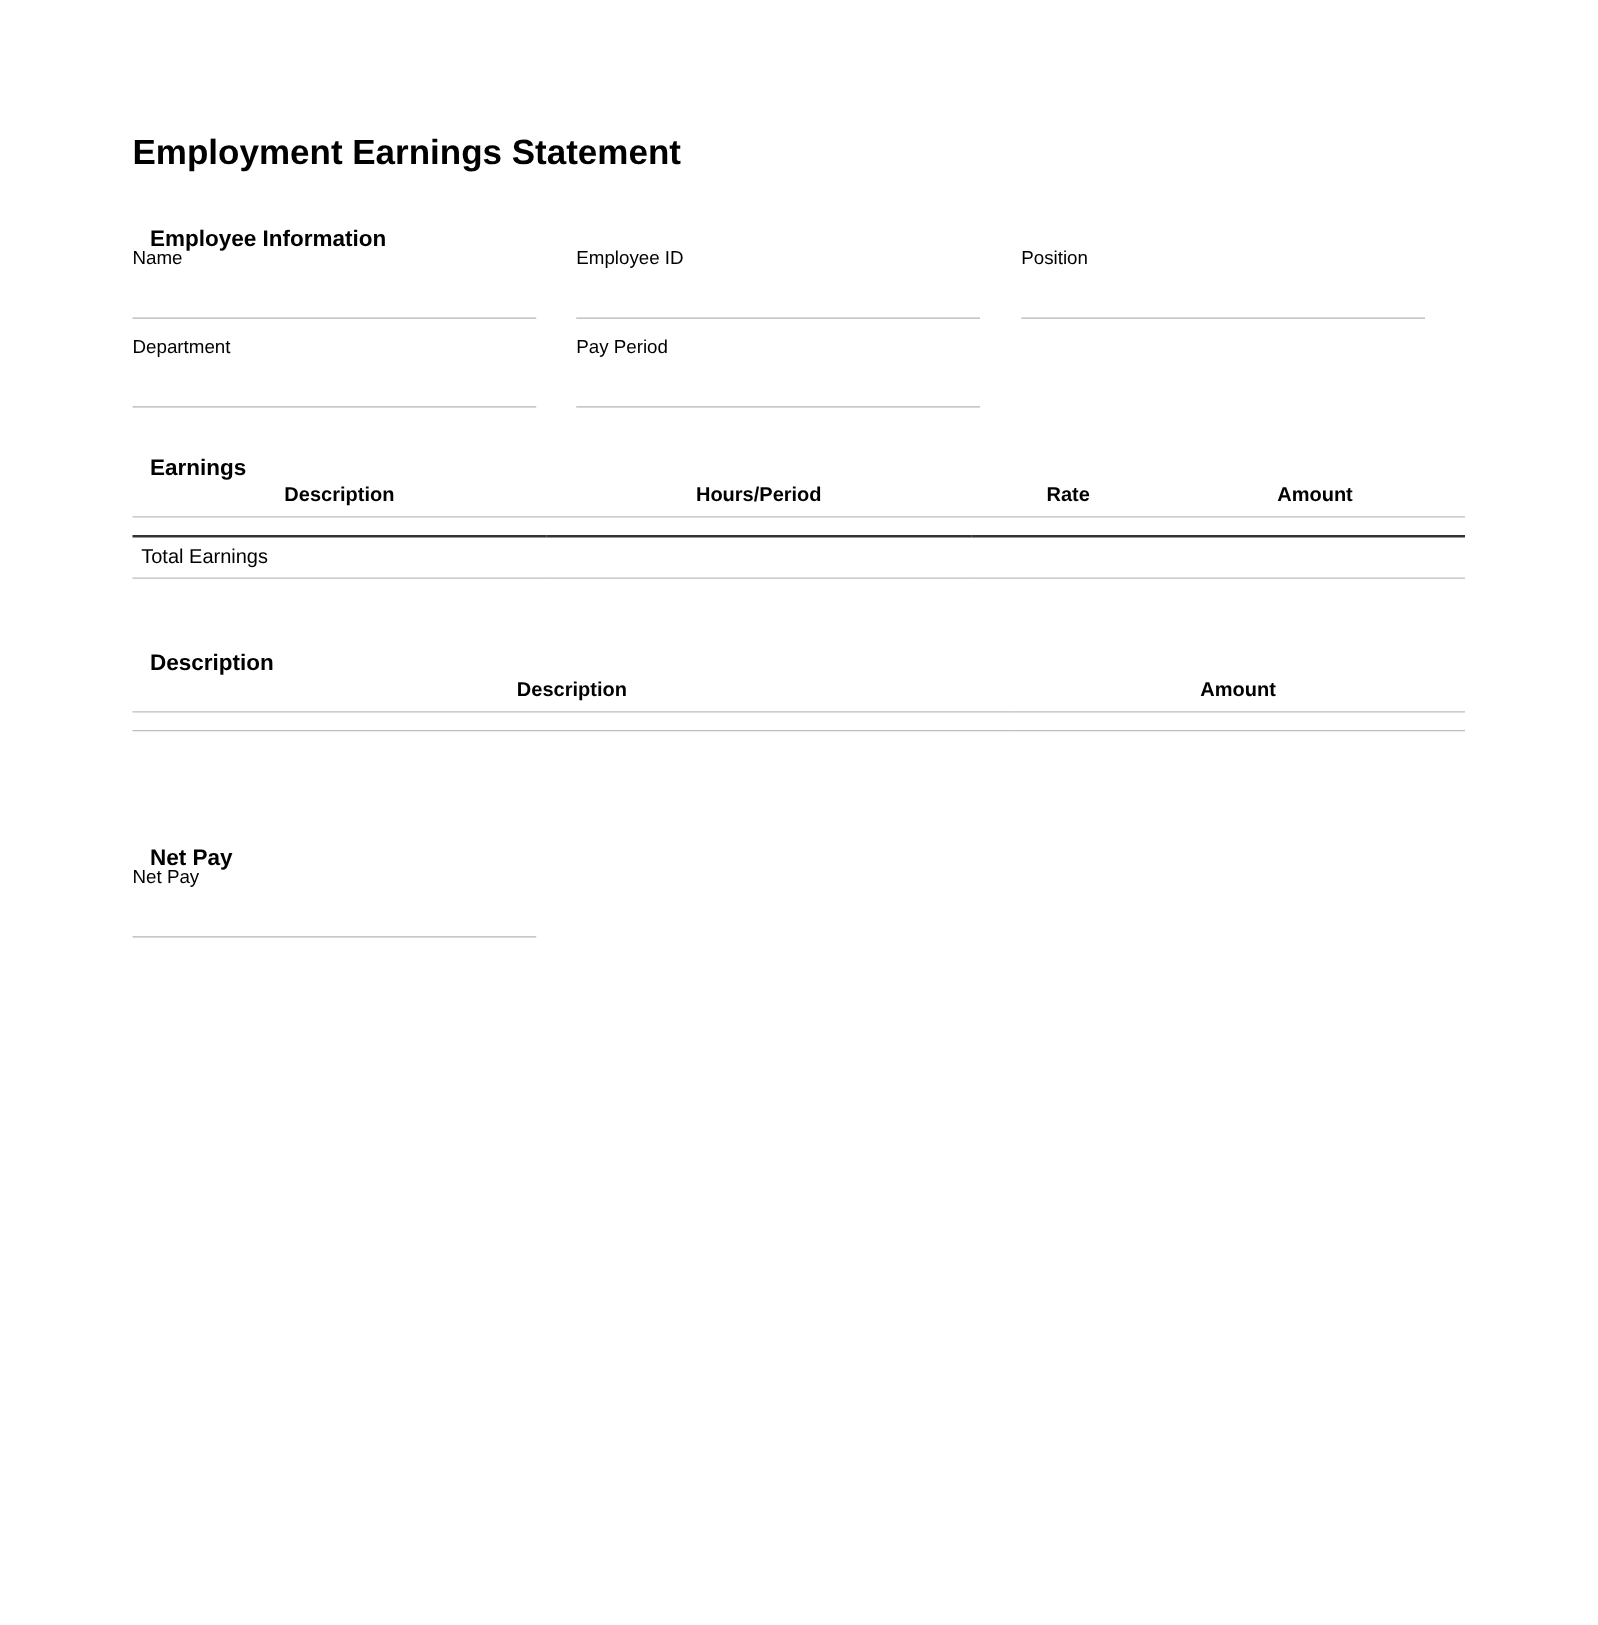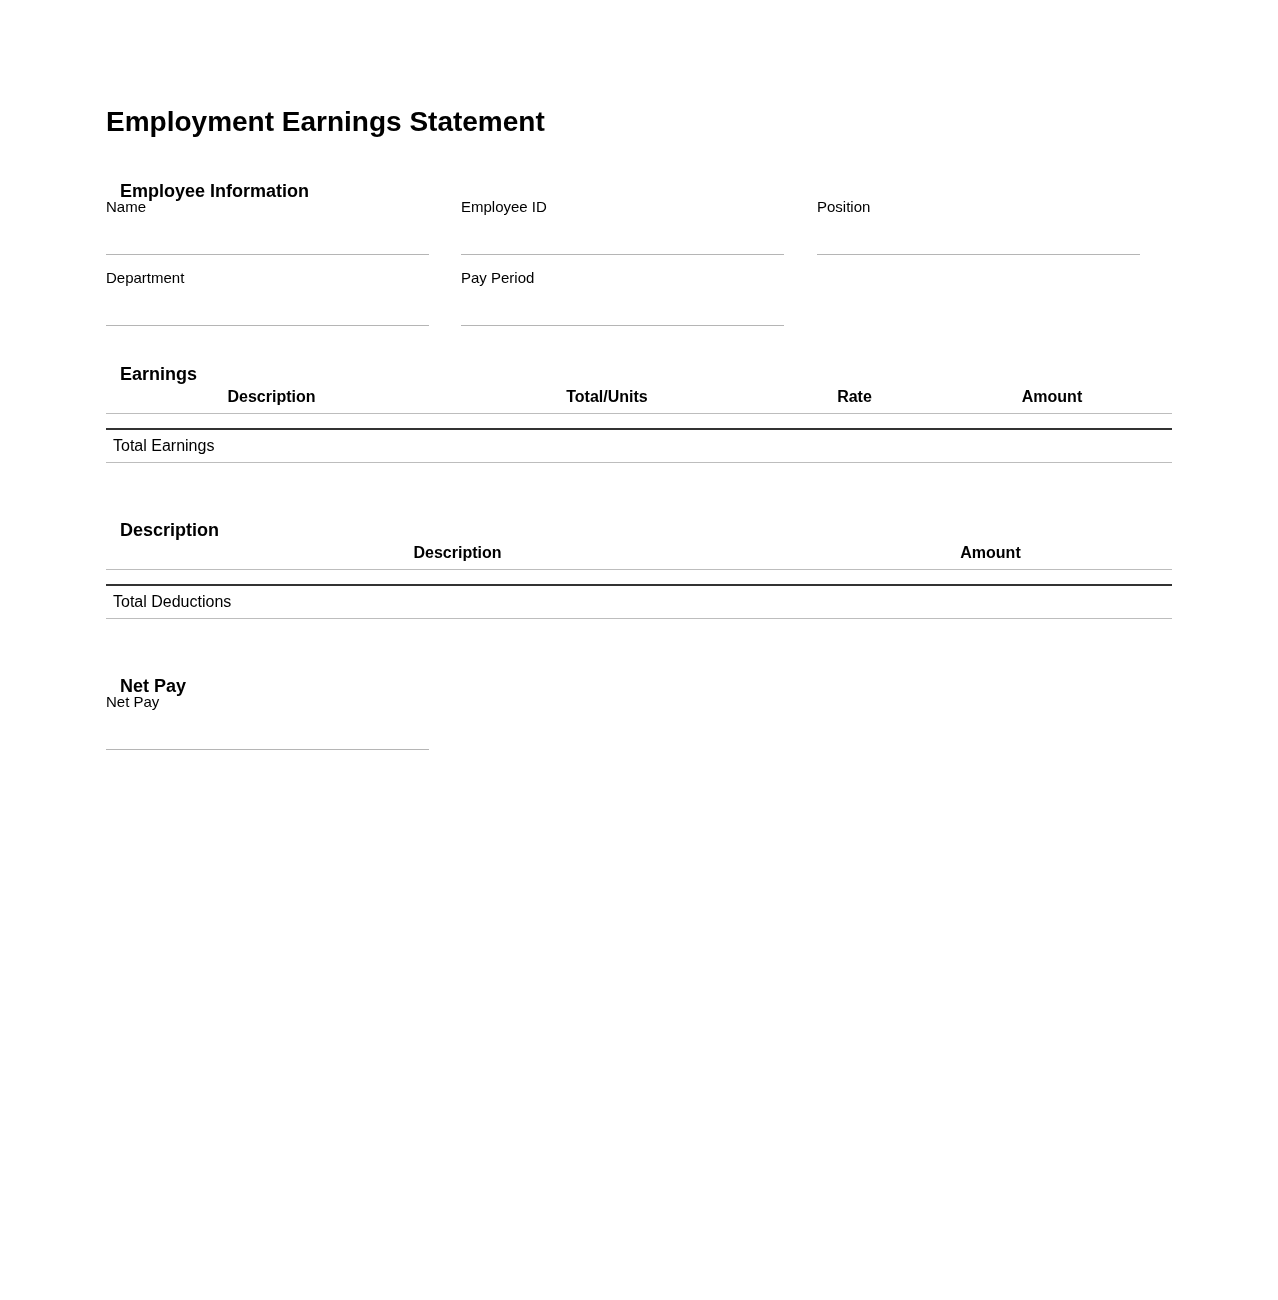--- a/index.html
+++ b/index.html
@@ -67,21 +67,21 @@
   <div class="field" style="left:355px;top:269px">
     <label class="lbl">Pay Period</label>
     <input class="inp" type="text" value="" style="">
   </div>
 
   <h2 style="top:349px">Earnings</h2>
   <table class="t" style="top:380px">
     <thead>
       <tr>
         <th style="width:319px">Description</th>
-        <th style="width:328px">Total/Units</th>
+        <th style="width:328px">Hours/Period</th>
         <th style="width:143px">Rate</th>
         <th>Amount</th>
       </tr>
     </thead>
     <tbody>
       <tr>
           <td colspan="4"></td>
         </tr>
       <tr class="total">
         <td colspan="3">Total Earnings</td>
@@ -95,24 +95,20 @@
     <thead>
       <tr>
         <th style="width:691px">Description</th>
         <th>Amount</th>
       </tr>
     </thead>
     <tbody>
       <tr>
           <td colspan="2"></td>
         </tr>
-      <tr class="total">
-        <td>Total Deductions</td>
-        <td></td>
-      </tr>
     </tbody>
   </table>
 
   <h2 style="top:661px">Net Pay</h2>
   <div class="field" style="left:0;top:693px">
     <label class="lbl">Net Pay</label>
     <input class="inp" type="text" value="" style="">
   </div>
 </div>
 

